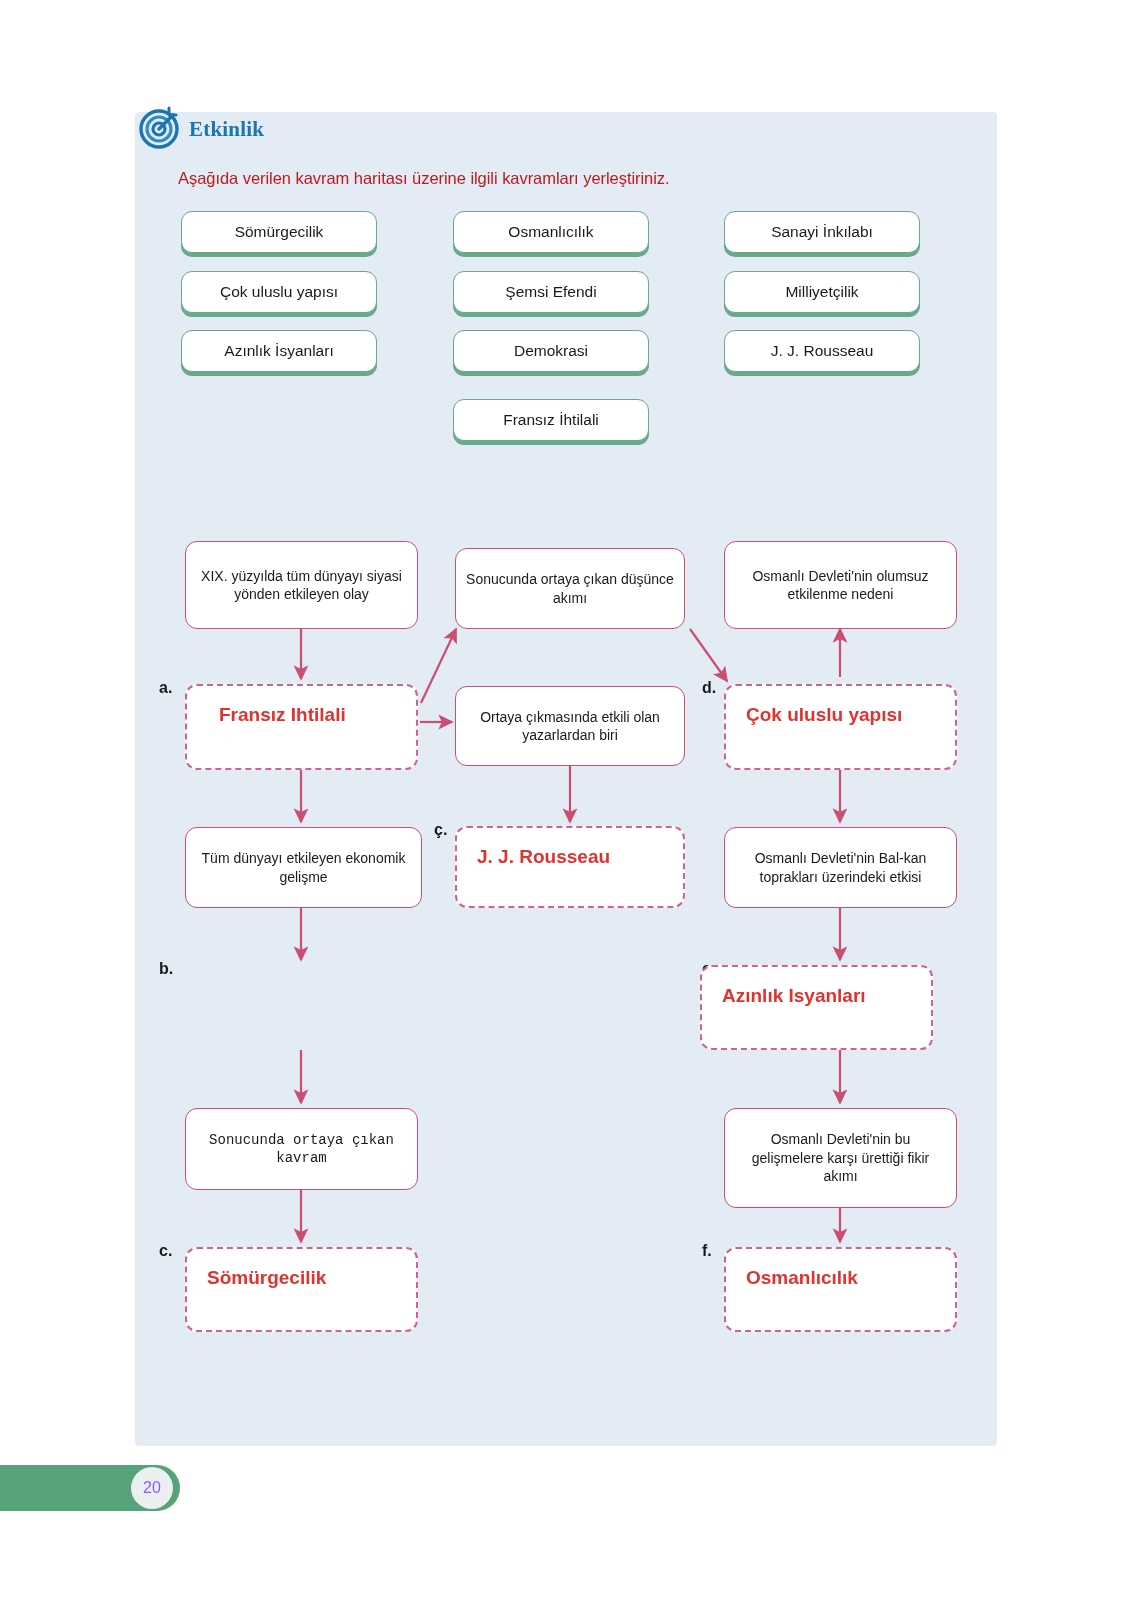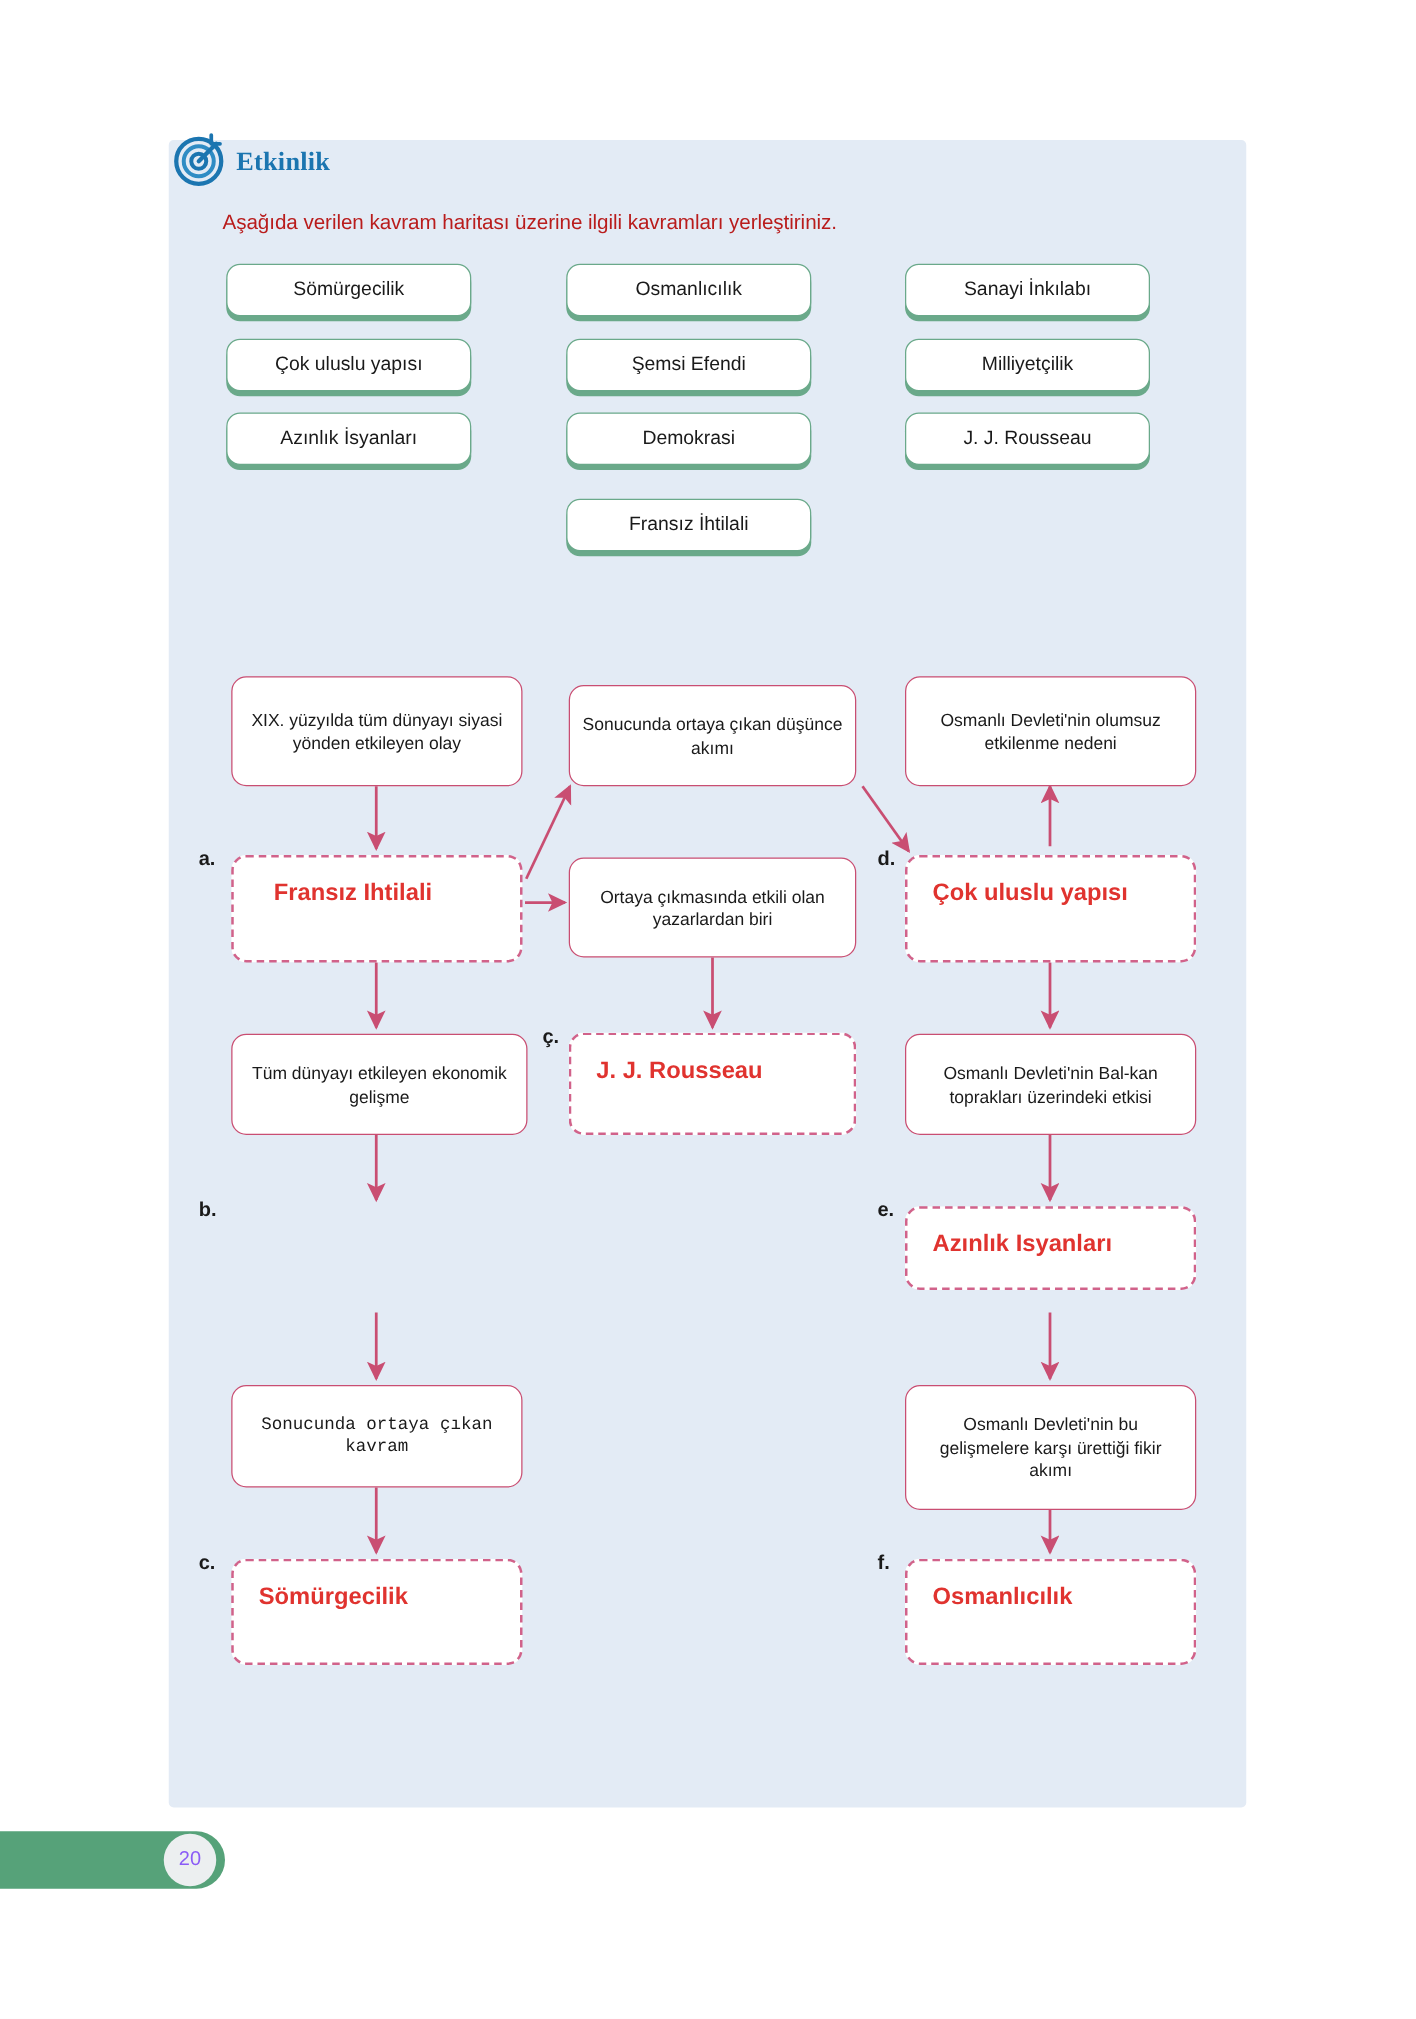--- a/index.html
+++ b/index.html
@@ -235,21 +235,21 @@
   <div class="node prompt" style="left:185px; top:827px; width:237px; height:81px;">Tüm dünyayı etkileyen ekonomik gelişme</div>
 
   <span class="item-letter" style="left:434px; top:821px;">ç.</span>
   <div class="node answer" style="left:455px; top:826px; width:230px; height:82px;">J. J. Rousseau</div>
 
   <div class="node prompt" style="left:724px; top:827px; width:233px; height:81px;">Osmanlı Devleti'nin Bal-kan toprakları üzerindeki etkisi</div>
 
   <span class="item-letter" style="left:159px; top:960px;">b.</span>
 
   <span class="item-letter" style="left:702px; top:960px;">e.</span>
-  <div class="node answer" style="left:724px; top:965px; width:233px; height:67px;">Azınlık Isyanları</div>
+  <div class="node answer" style="left:700px; top:965px; width:233px; height:85px;">Azınlık Isyanları</div>
 
   <div class="node prompt" style="left:185px; top:1108px; width:233px; height:82px;font-family:Liberation Mono, monospace;">Sonucunda ortaya çıkan kavram</div>
   <div class="node prompt" style="left:724px; top:1108px; width:233px; height:100px;">Osmanlı Devleti'nin bu gelişmelere karşı ürettiği fikir akımı</div>
 
   <span class="item-letter" style="left:159px; top:1242px;">c.</span>
   <div class="node answer" style="left:185px; top:1247px; width:233px; height:85px;">Sömürgecilik</div>
 
   <span class="item-letter" style="left:702px; top:1242px;">f.</span>
   <div class="node answer" style="left:724px; top:1247px; width:233px; height:85px;">Osmanlıcılık</div>
 

